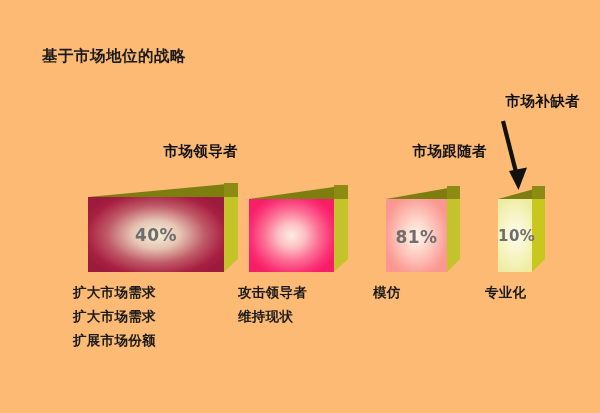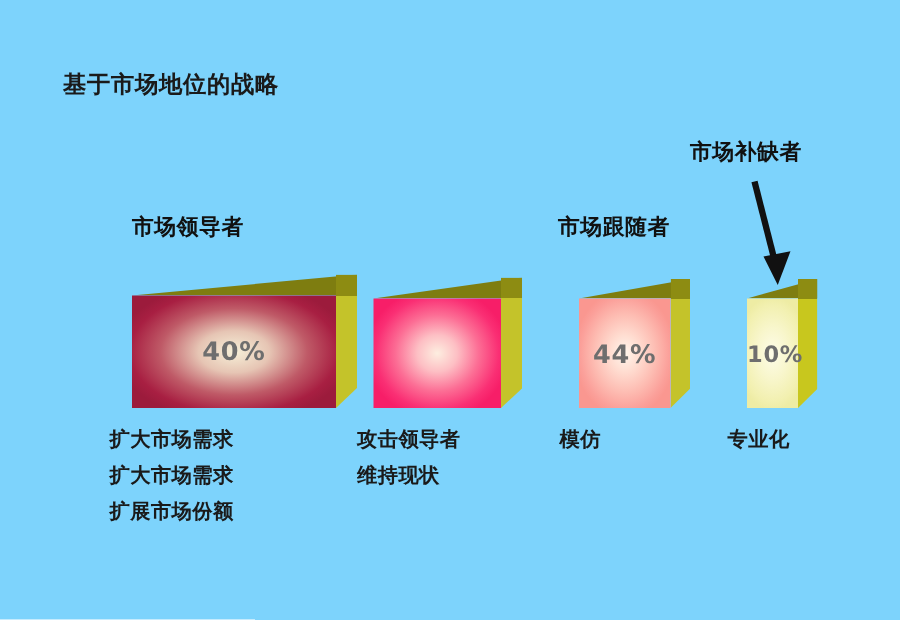--- a/index.html
+++ b/index.html
@@ -7,21 +7,21 @@
     padding: 0;
     background: #ffffff;
   }
   body {
     font-family: "DejaVu Sans", "Liberation Sans", sans-serif;
   }
   #canvas {
     position: relative;
     width: 600px;
     height: 413px;
-    background: #7dd3fc;
+    background: #fdba74;
     overflow: hidden;
   }
 
   
   .chart-title {
     position: absolute;
     left: 42px;
     top: 46px;
     font-size: 15.5px;
     font-weight: bold;
@@ -31,21 +31,21 @@
   }
 
   
   .cat-label {
     position: absolute;
     font-size: 14.5px;
     font-weight: bold;
     color: #111111;
     white-space: nowrap;
     letter-spacing: 0.4px;
-    text-align: left;
+    text-align: right;
   }
 
   
   .bar {
     position: absolute;
     padding-left: 28px;
   }
   .bar .face {
     position: absolute;
     left: 0;
@@ -144,21 +144,21 @@
                 background:radial-gradient(ellipse 56% 60% at 50% 50%, #fdeee0 0%, #fdbfc4 28%, #fc6e95 58%, #fa2f74 86%, #f71e68 100%);"></div>
   </div>
 
   <div class="bar" style="left:386px; top:186px; width:74px; height:86px;">
     <div class="top top-poly" style="width:74px; height:13px; background:#7e7d10;"></div>
     <div class="side side-poly" style="left:61px; top:0px; width:13px; height:86px;
                 background:linear-gradient(180deg,#8d8c12 0%,#8d8c12 13px,#c4c32a 13px,#c4c32a 100%);
                 clip-path:polygon(0% 0%, 100% 0%, 100% 85%, 0% 100%);"></div>
     <div class="face" style="left:0px; top:13px; width:61px; height:73px;
                 background:radial-gradient(ellipse 55% 58% at 50% 50%, #fff6ec 0%, #ffdcd0 30%, #fdbcb2 62%, #fba09a 88%, #fa9790 100%);"></div>
-    <div class="pct" style="top:41px; width:61px;">44%</div>
+    <div class="pct" style="top:41px; width:61px;">81%</div>
   </div>
 
   <div class="bar" style="left:498px; top:186px; width:47px; height:86px;">
     <div class="top top-poly" style="width:47px; height:13px; background:#7e7d10;"></div>
     <div class="side side-poly" style="left:34px; top:0px; width:13px; height:86px;
                 background:linear-gradient(180deg,#8d8c12 0%,#8d8c12 13px,#c8c71e 13px,#c8c71e 100%);
                 clip-path:polygon(0% 0%, 100% 0%, 100% 85%, 0% 100%);"></div>
     <div class="face" style="left:0px; top:13px; width:34px; height:73px;
                 background:radial-gradient(ellipse 70% 52% at 50% 50%, #fdfce8 0%, #f8f6cc 45%, #f2f0b0 85%, #eeeca4 100%);"></div>
     <div class="pct" style="top:41px; width:34px; font-size:15px;">10%</div>

